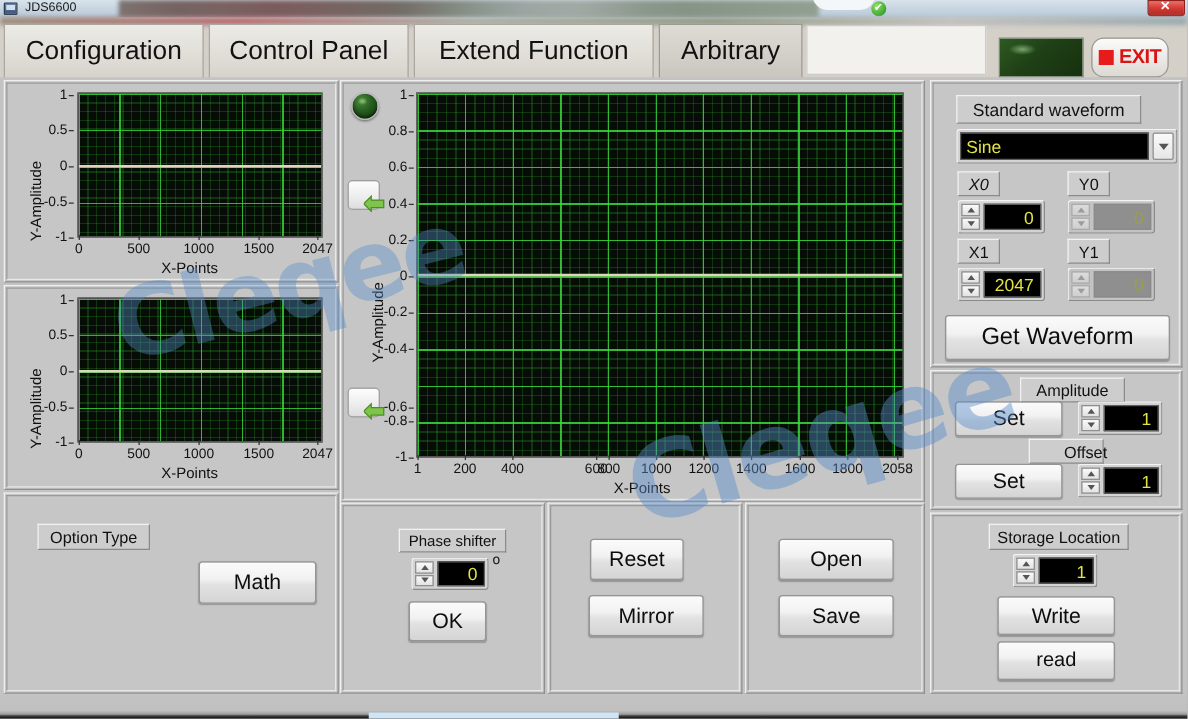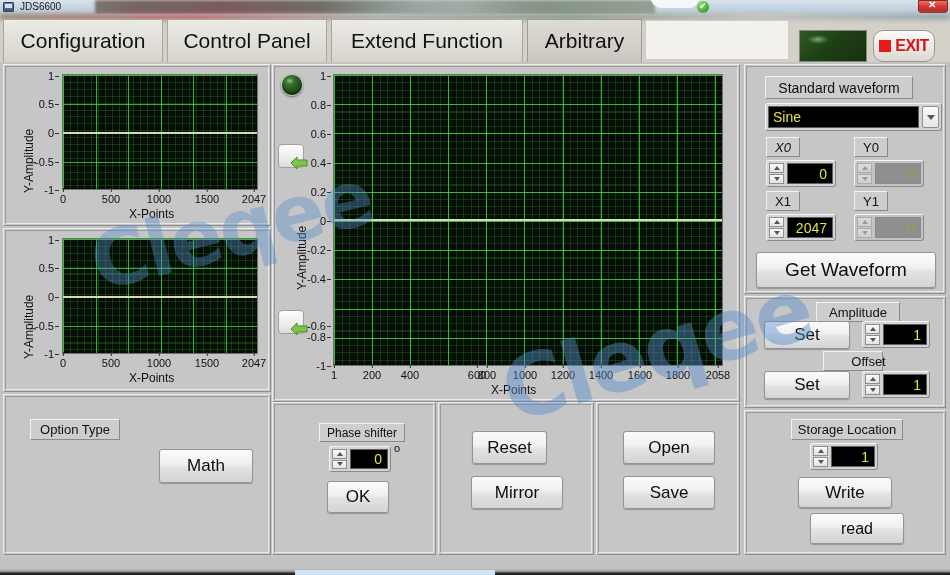--- a/index.html
+++ b/index.html
@@ -637,21 +637,21 @@
           <div class="spin-dn">
               <span class="t"></span>
             </div>
         </div>
         <div class="num-field">1</div>
       </div>
 
       <div class="btn" style="left:53px; top:66px; width:94px; height:31px;">
         <span>Write</span>
       </div>
-      <div class="btn" style="left:53px; top:102px; width:94px; height:31px; font-size:16px;margin-left:12px;">
+      <div class="btn" style="left:53px; top:102px; width:94px; height:31px; font-size:16px;">
         <span>read</span>
       </div>
     </div>
 
   </div>
 
   <div class="watermark" style="left:88px; top:185px;">Cleqee</div>
   <div class="wm2" style="left:498px; top:300px;">Cleqee</div>
 
   <div class="bottom-strip">

